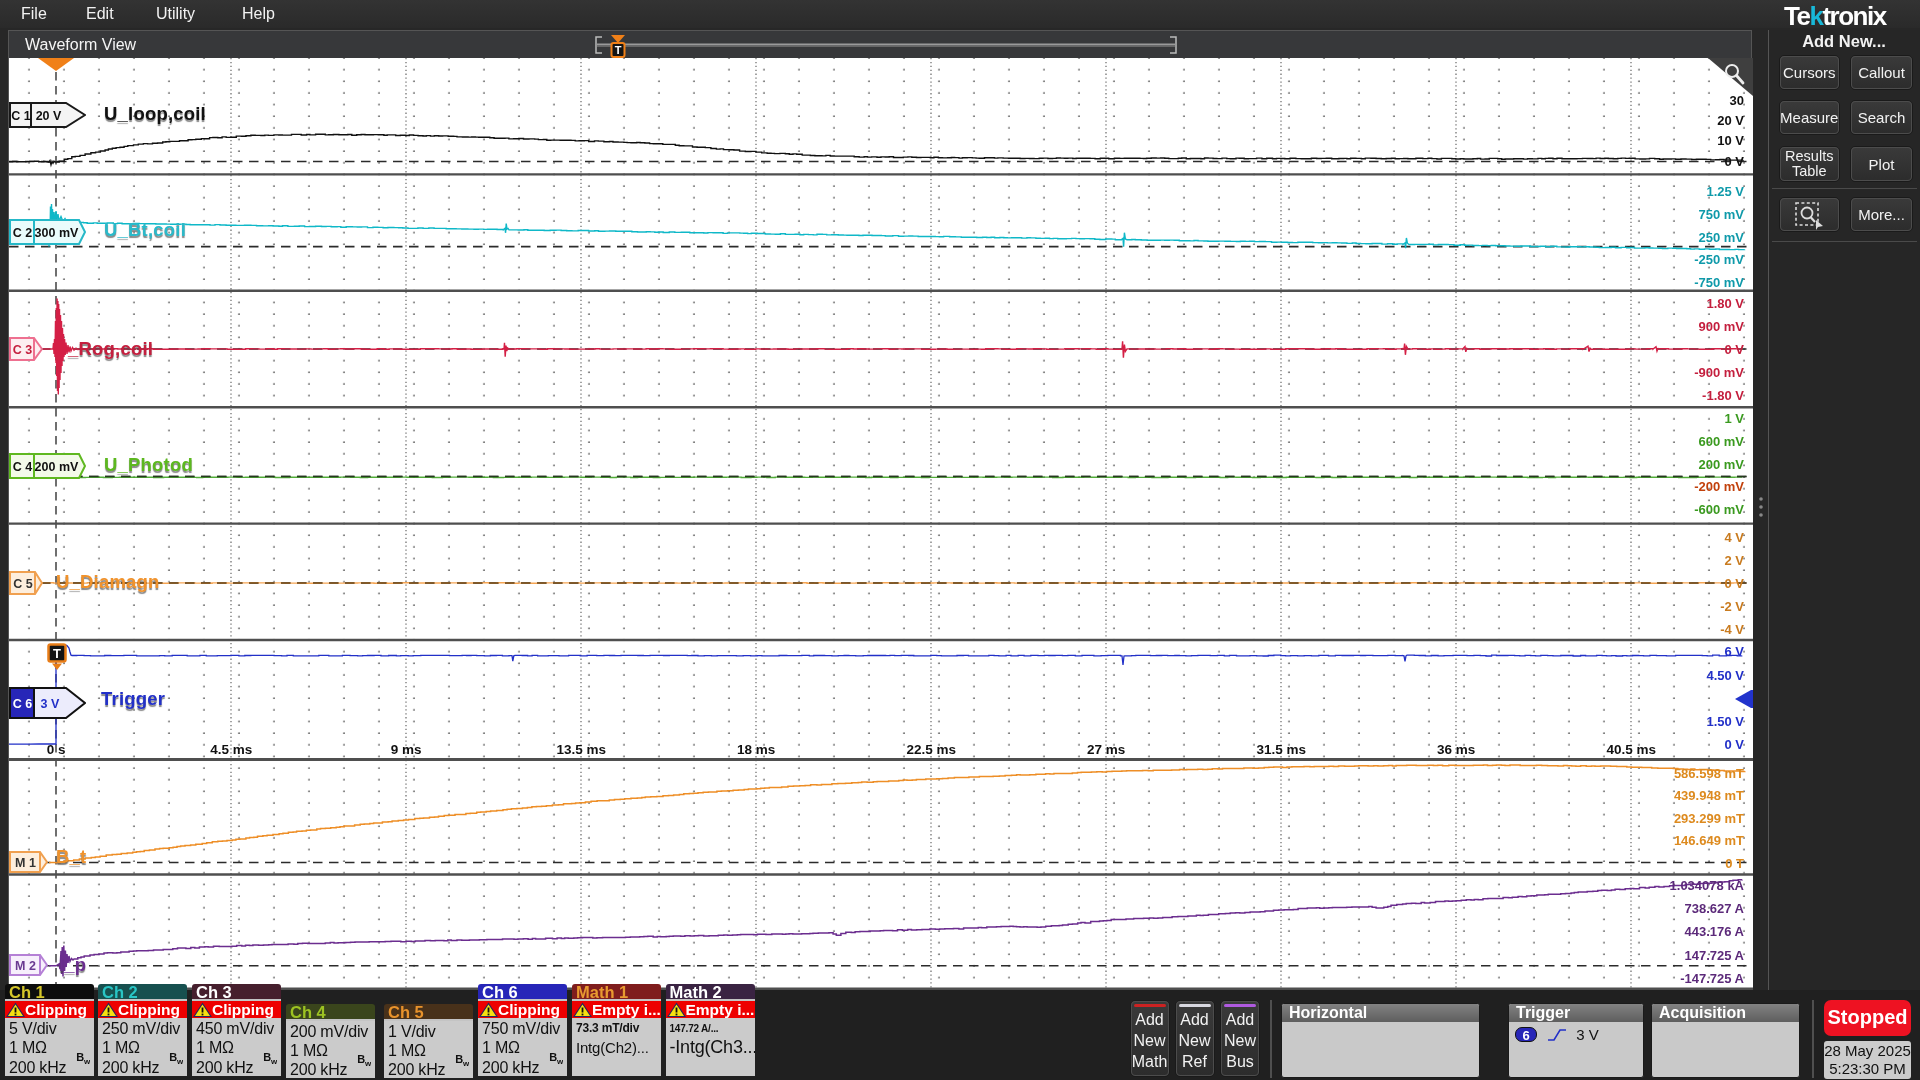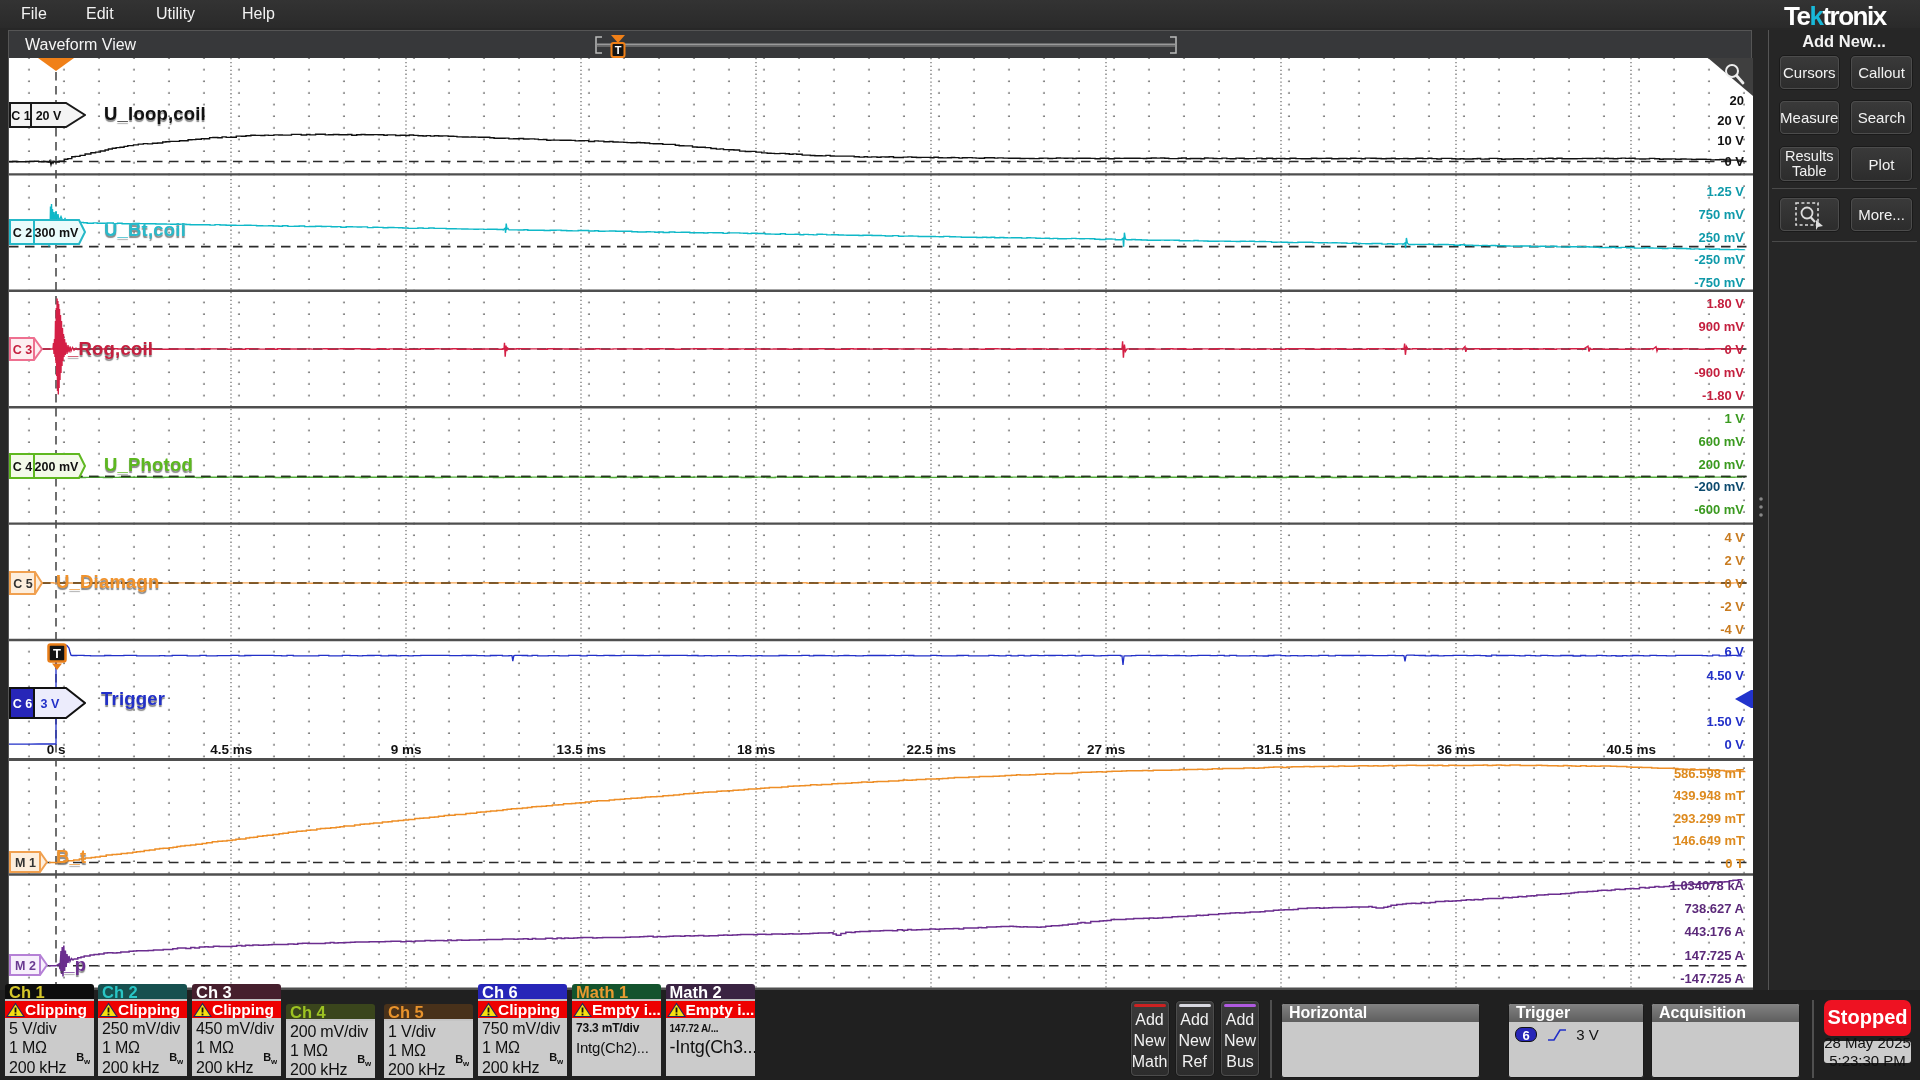--- a/index.html
+++ b/index.html
@@ -96,38 +96,38 @@
       <g>
         <rect x="39.5" y="586.5" width="17" height="17" rx="2" fill="#141414" stroke="#e87d18" stroke-width="2.5"></rect>
         <text x="48" y="600" fill="#fff" font-size="13" font-weight="bold" text-anchor="middle" font-family="Liberation Sans">T</text>
         <polygon points="43,605.5 53,605.5 48,612" fill="#e87d18"></polygon>
       </g>
       <polygon points="1744,632 1744,650 1742,650 1726,641 1742,632" fill="#2233cc"></polygon>
       <polygon points="1699,0 1744,0 1744,38" fill="#3f3f3f"></polygon>
       <circle cx="1723" cy="13" r="6" fill="none" stroke="#eee" stroke-width="2"></circle>
       <line x1="1727.5" y1="17.5" x2="1734" y2="25" stroke="#eee" stroke-width="2.8" stroke-linecap="round"></line>
     </svg>
-    <div class="sclabel" style="right:7px;top:41.5px;color:#111;">20</div>
+    <div class="sclabel" style="right:7px;top:41.5px;color:#111;">30</div>
     <div class="sclabel" style="right:7px;top:61.6px;color:#111;">20 V</div>
     <div class="sclabel" style="right:7px;top:82.2px;color:#111;">10 V</div>
     <div class="sclabel" style="right:7px;top:102.8px;color:#111;">0 V</div>
     <div class="sclabel" style="right:7px;top:133.0px;color:#0f9aaa;">1.25 V</div>
     <div class="sclabel" style="right:7px;top:155.7px;color:#0f9aaa;">750 mV</div>
     <div class="sclabel" style="right:7px;top:178.6px;color:#0f9aaa;">250 mV</div>
     <div class="sclabel" style="right:7px;top:201.4px;color:#0f9aaa;">-250 mV</div>
     <div class="sclabel" style="right:7px;top:224.2px;color:#0f9aaa;">-750 mV</div>
     <div class="sclabel" style="right:7px;top:245.2px;color:#c41f3e;">1.80 V</div>
     <div class="sclabel" style="right:7px;top:268.1px;color:#c41f3e;">900 mV</div>
     <div class="sclabel" style="right:7px;top:291.0px;color:#c41f3e;">0 V</div>
     <div class="sclabel" style="right:7px;top:313.9px;color:#c41f3e;">-900 mV</div>
     <div class="sclabel" style="right:7px;top:336.8px;color:#c41f3e;">-1.80 V</div>
     <div class="sclabel" style="right:7px;top:359.8px;color:#3a9a1f;">1 V</div>
     <div class="sclabel" style="right:7px;top:382.6px;color:#3a9a1f;">600 mV</div>
     <div class="sclabel" style="right:7px;top:405.5px;color:#3a9a1f;">200 mV</div>
-    <div class="sclabel" style="right:7px;top:428.4px;color:#0c4a6e;">-200 mV</div>
+    <div class="sclabel" style="right:7px;top:428.4px;color:#c2410c;">-200 mV</div>
     <div class="sclabel" style="right:7px;top:451.3px;color:#3a9a1f;">-600 mV</div>
     <div class="sclabel" style="right:7px;top:479.0px;color:#c97b1f;">4 V</div>
     <div class="sclabel" style="right:7px;top:502.0px;color:#c97b1f;">2 V</div>
     <div class="sclabel" style="right:7px;top:525.0px;color:#c97b1f;">0 V</div>
     <div class="sclabel" style="right:7px;top:548.0px;color:#c97b1f;">-2 V</div>
     <div class="sclabel" style="right:7px;top:571.0px;color:#c97b1f;">-4 V</div>
     <div class="sclabel" style="right:7px;top:593.3px;color:#2230c8;">6 V</div>
     <div class="sclabel" style="right:7px;top:616.5px;color:#2230c8;">4.50 V</div>
     <div class="sclabel" style="right:7px;top:663.0px;color:#2230c8;">1.50 V</div>
     <div class="sclabel" style="right:7px;top:686.3px;color:#2230c8;">0 V</div>
@@ -313,21 +313,21 @@
         <rect x="8.6" y="11.6" width="1.8" height="1.8" fill="#111"></rect>
       </svg>Clipping</div>
     <div class="bdy">
       <div style="font-weight:normal;">750 mV/div</div>
       <div style="font-weight:normal;">1 MΩ</div>
       <div style="font-weight:normal;">200 kHz</div>
       <div class="bw">B<sub>w</sub></div>
     </div>
   </div>
 <div class="cbadge" style="left:572px;top:984px;">
-    <div class="hdr" style="background:#14532d;color:#e89a30;">Math 1</div>
+    <div class="hdr" style="background:#7f1d1d;color:#e89a30;">Math 1</div>
     <div class="warn"><svg width="19" height="16" style="margin-right:0px;">
         <polygon points="9.5,1.5 18,14.5 1,14.5" fill="#f5e011" stroke="#27275a" stroke-width="1.2"></polygon>
         <rect x="8.6" y="5.5" width="1.8" height="5" fill="#111"></rect>
         <rect x="8.6" y="11.6" width="1.8" height="1.8" fill="#111"></rect>
       </svg>Empty i...</div>
     <div class="bdy">
       <div style="font-weight:bold;font-size:12px;">73.3 mT/div</div>
       <div style="font-weight:normal;font-size:15px;">Intg(Ch2)...</div>
     </div>
   </div>
@@ -356,15 +356,15 @@
 <div class="bd" style="padding-top:4px;"><span style="display:inline-block;background:#2726b8;color:#fff;font-weight:bold;font-size:13px;width:22px;height:15px;line-height:15px;text-align:center;border-radius:7px;border:1px solid #111;">6</span>
 <svg width="22" height="16" style="vertical-align:-3px;margin-left:5px;">
         <polyline points="2,13 8,13 14,3 20,3" stroke="#2230c8" stroke-width="1.6" fill="none"></polyline>
       </svg>
 <span style="margin-left:4px;">3 V</span></div>
   </div>
 <div class="panel" style="left:1651px;top:1003px;width:149px;height:75px;">
 <div class="hd">Acquisition</div>
   </div>
 <div class="abs" style="left:1824px;top:999.5px;width:87px;height:36px;background:#ee1222;border-radius:7px;color:#fff;font-weight:bold;font-size:20px;display:flex;align-items:center;justify-content:center;">Stopped</div>
-<div class="abs" style="left:1824px;top:1041px;width:87px;height:22px;background:#ccc;border-radius:3px;color:#111;font-size:15px;display:flex;flex-direction:column;align-items:center;justify-content:center;line-height:18px;">
+<div class="abs" style="left:1824px;top:1041px;width:87px;height:38px;background:#ccc;border-radius:3px;color:#111;font-size:15px;display:flex;flex-direction:column;align-items:center;justify-content:center;line-height:18px;">
     <span>28 May 2025</span>
     <span>5:23:30 PM</span>
   </div>
 </body></html>

